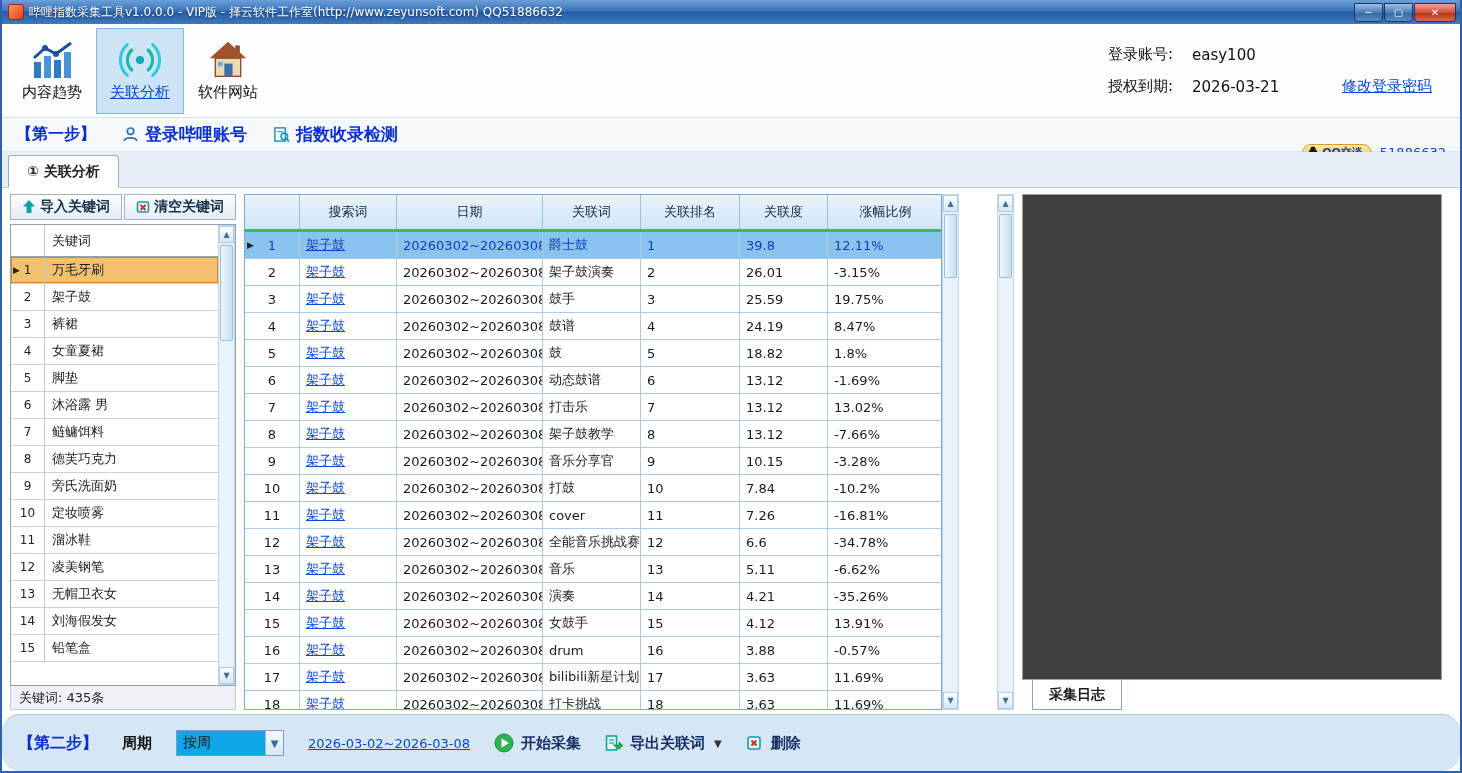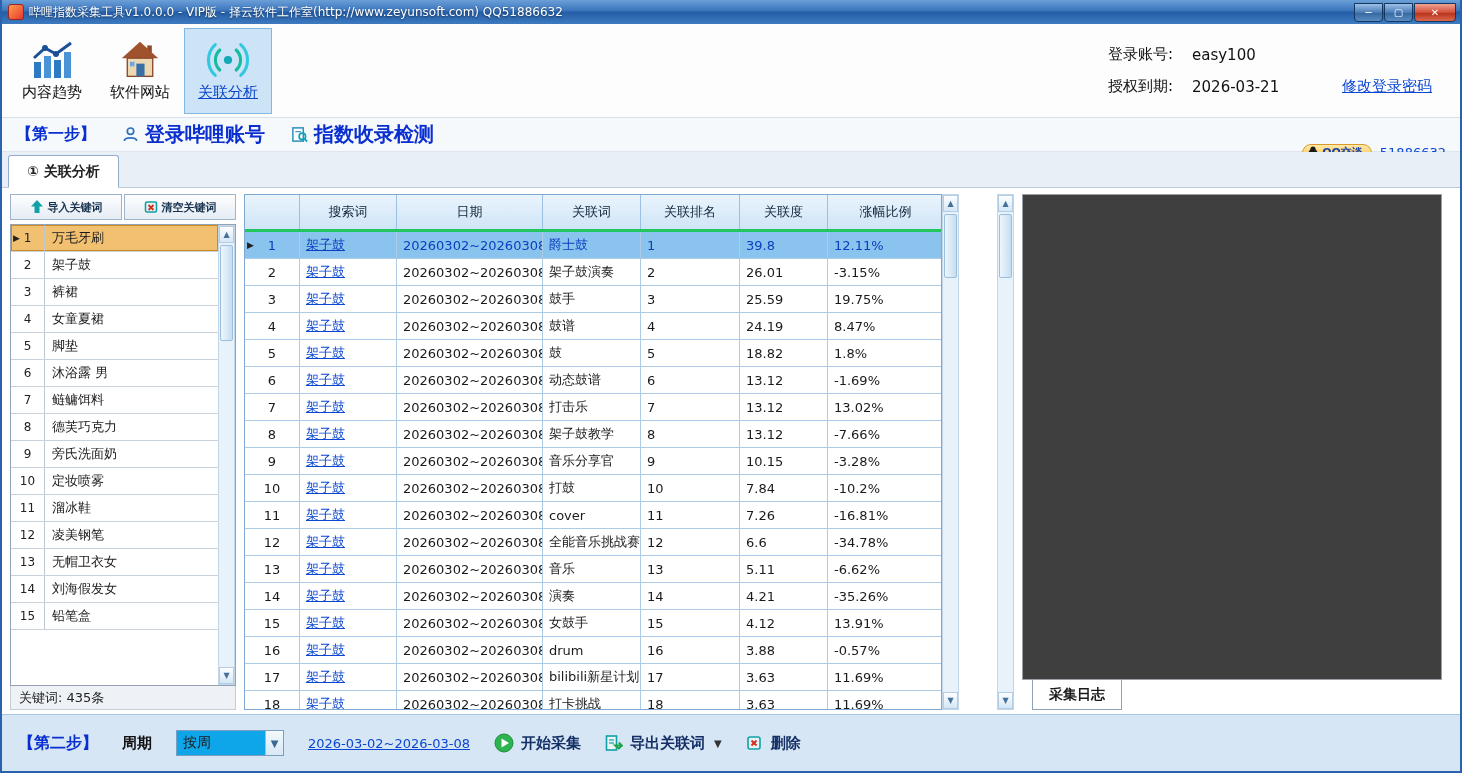--- a/index.html
+++ b/index.html
@@ -34,21 +34,21 @@
     grid-template-columns:84px 150px auto; row-gap:13px; font-size:15px; align-items:center; }
   .acc-label { color:#111; }
   .acc-value { color:#111; }
   a.lnk, .lnk { color:#0a46d2; text-decoration:underline; cursor:pointer; }
 
   
   .stepbar { height:34px; flex:0 0 34px; background:#f6f9fc; border-bottom:1px solid #dde6ee;
     display:flex; align-items:center; padding:0 14px; gap:26px; }
   .step-label { color:#0a2fd0; font-weight:bold; font-size:16px; }
   .step-btn { display:flex; align-items:center; gap:6px; color:#0a2fd0; font-weight:bold;
-    font-size:20px; cursor:pointer; }
+    font-size:17px; cursor:pointer; }
   .step-right { margin-left:auto; display:flex; align-items:center; gap:8px;margin-top:36px; }
   .qq-badge { display:flex; align-items:center; gap:3px; height:18px; padding:0 8px 0 4px;
     border:1px solid #d89a2a; border-radius:9px; cursor:pointer;
     background:linear-gradient(#ffe9a8,#ffc23e); font-size:11px; color:#1a42a8; font-weight:bold; }
   .qq-num { font-size:13px; }
 
   
   .tabstrip { height:36px; flex:0 0 36px; background:#e9eff6; border-bottom:1px solid #b9cadb;
     display:flex; align-items:flex-end; padding:0 0 0 6px; }
   .tab { height:33px; padding:0 18px; display:flex; align-items:center; background:#fff;
@@ -56,21 +56,21 @@
     border-radius:3px 3px 0 0; font-weight:bold; font-size:14px; color:#222; cursor:pointer; }
 
   
   .content { flex:1; display:flex; background:#fff; padding:6px 8px 4px 8px; overflow:hidden; }
 
   
   .left-panel { width:226px; flex:0 0 226px; display:flex; flex-direction:column; }
   .lp-buttons { height:26px; flex:0 0 26px; display:flex; gap:2px; margin-bottom:4px; }
   .lp-btn { flex:1; display:flex; align-items:center; justify-content:center; gap:4px;
     border:1px solid #9fb4c8; background:linear-gradient(#fefefe,#e4ecf4); font-weight:bold;
-    font-size:11px; color:#16324e; cursor:pointer; }
+    font-size:14px; color:#16324e; cursor:pointer; }
   .kw-grid { flex:1; border:1px solid #94a3b3; display:flex; overflow:hidden; background:#fff; }
   .kw-main { flex:1; display:flex; flex-direction:column; overflow:hidden; }
   .kw-header { height:32px; flex:0 0 32px; display:flex; border-bottom:1px solid #94a3b3; background:#fff; }
   .kw-num { width:34px; flex:0 0 34px; border-right:1px solid #bcc7d2; display:flex; align-items:center;
     justify-content:center; position:relative; font-size:12px; color:#222; }
   .kw-name { flex:1; display:flex; align-items:center; padding-left:7px; font-size:13px;
     white-space:nowrap; overflow:hidden; }
   .kw-row { height:27px; flex:0 0 27px; display:flex; border-bottom:1px solid #c9d2da; cursor:pointer; }
   .kw-row.sel { background:#f1c071; box-shadow:inset 0 0 0 1px #cf8a20; }
   .arrow { position:absolute; left:2px; font-size:9px; color:#222; }
@@ -114,21 +114,21 @@
 
   
   .right-panel { flex:1; margin-left:8px; margin-right:10px; display:flex; flex-direction:column; overflow:hidden; }
   .log-box { flex:1; background:#3f3f3f; border:1px solid #9aa0a6; }
   .log-tabs { height:30px; flex:0 0 30px; display:flex; padding-left:10px; }
   .log-tab { height:30px; padding:0 16px; display:flex; align-items:center; background:#fff;
     border:1px solid #8fa3b8; border-top:none; font-weight:bold; font-size:14px; cursor:pointer; }
 
   
   .bottombar { height:57px; flex:0 0 57px; background:#d7e6f4; border-top:1px solid #a9c7e1;
-    display:flex; align-items:center; padding:0 16px; gap:24px; }
+    display:flex; align-items:center; padding:0 16px; gap:24px;border-radius:18px; }
   .bb-step { color:#0a2fd0; font-weight:bold; font-size:16px; }
   .bb-period { font-weight:bold; font-size:15px; color:#111; }
   .combo { width:108px; height:26px; background:#0ea5e9; border:1px solid #7a9ebf; display:flex;
     align-items:center; cursor:pointer; }
   .combo-value { flex:1; padding-left:6px; font-size:14px; }
   .combo-arrow { width:18px; height:24px; display:flex; align-items:center; justify-content:center;
     background:linear-gradient(#f4f9fd,#d7e8f5); border-left:1px solid #9fbdd8; color:#3c6a96; font-size:10px; }
   .bb-link { font-size:13px; }
   .bb-btn { display:flex; align-items:center; gap:7px; color:#142f66; font-weight:bold;
     font-size:15px; cursor:pointer; }
@@ -159,43 +159,43 @@
           <rect x="14" y="16" width="7" height="22" fill="#4a93d6"></rect>
           <rect x="24" y="20" width="7" height="18" fill="#2f7bc3"></rect>
           <rect x="34" y="12" width="7" height="26" fill="#4a93d6"></rect>
           <polyline points="4,18 15,8 26,14 41,3" fill="none" stroke="#1b4f96" stroke-width="3"></polyline>
           <circle cx="15" cy="8" r="3" fill="#1b4f96"></circle>
             <circle cx="26" cy="14" r="3" fill="#1b4f96"></circle>
         </svg>
       </span>
       <span class="tool-label">内容趋势</span>
     </div>
+    <div class="tool-btn active">
+      <span>
+        <svg width="44" height="40" viewBox="0 0 44 44">
+          <circle cx="22" cy="22" r="4.5" fill="#10a9b5"></circle>
+          <path d="M13 11 A15 15 0 0 0 13 33" fill="none" stroke="#17bca0" stroke-width="3.4" stroke-linecap="round"></path>
+          <path d="M31 11 A15 15 0 0 1 31 33" fill="none" stroke="#17bca0" stroke-width="3.4" stroke-linecap="round"></path>
+          <path d="M8 5 A23 23 0 0 0 8 39" fill="none" stroke="#32c8e0" stroke-width="3.4" stroke-linecap="round"></path>
+          <path d="M36 5 A23 23 0 0 1 36 39" fill="none" stroke="#32c8e0" stroke-width="3.4" stroke-linecap="round"></path>
+        </svg>
+      </span>
+      <span class="tool-label">关联分析</span>
+    </div>
     <div class="tool-btn">
       <span>
         <svg width="44" height="40" viewBox="0 0 44 44">
           <rect x="30" y="6" width="5" height="8" fill="#8d4a2b"></rect>
           <polygon points="22,2 2,20 42,20" fill="#a0522d"></polygon>
           <rect x="8" y="20" width="28" height="20" fill="#ecd9b4" stroke="#8d4a2b" stroke-width="1.5"></rect>
           <rect x="18" y="26" width="9" height="14" fill="#3a6ea5"></rect>
           <rect x="11" y="24" width="5" height="5" fill="#6fa8dc"></rect>
         </svg>
       </span>
       <span class="tool-label">软件网站</span>
-    </div>
-    <div class="tool-btn active">
-      <span>
-        <svg width="44" height="40" viewBox="0 0 44 44">
-          <circle cx="22" cy="22" r="4.5" fill="#10a9b5"></circle>
-          <path d="M13 11 A15 15 0 0 0 13 33" fill="none" stroke="#17bca0" stroke-width="3.4" stroke-linecap="round"></path>
-          <path d="M31 11 A15 15 0 0 1 31 33" fill="none" stroke="#17bca0" stroke-width="3.4" stroke-linecap="round"></path>
-          <path d="M8 5 A23 23 0 0 0 8 39" fill="none" stroke="#32c8e0" stroke-width="3.4" stroke-linecap="round"></path>
-          <path d="M36 5 A23 23 0 0 1 36 39" fill="none" stroke="#32c8e0" stroke-width="3.4" stroke-linecap="round"></path>
-        </svg>
-      </span>
-      <span class="tool-label">关联分析</span>
     </div>
 
     <div class="account">
       <span class="acc-label">登录账号:</span>
       <span class="acc-value">easy100</span>
       <span></span>
       <span class="acc-label">授权到期:</span>
       <span class="acc-value">2026-03-21</span>
       <a class="lnk">修改登录密码</a>
     </div>
@@ -254,20 +254,24 @@
           <svg width="14" height="14" viewBox="0 0 14 14">
             <rect x="1.5" y="2" width="11" height="10" rx="1.5" fill="#e8f4f4" stroke="#12a0a8" stroke-width="1.6"></rect>
             <line x1="4.5" y1="5" x2="9.5" y2="10" stroke="#d03020" stroke-width="1.8"></line>
             <line x1="9.5" y1="5" x2="4.5" y2="10" stroke="#d03020" stroke-width="1.8"></line>
           </svg>
           <span>清空关键词</span>
         </div>
       </div>
       <div class="kw-grid">
         <div class="kw-main">
+          <div class="kw-header">
+            <div class="kw-num"></div>
+            <div class="kw-name">关键词</div>
+          </div>
           <div style="flex:1; overflow:hidden; display:flex; flex-direction:column;">
               <div class="kw-row sel">
                 <div class="kw-num">
                   <span class="arrow">▶</span>
                   <span>1</span>
                 </div>
                 <div class="kw-name">万毛牙刷</div>
               </div>
               <div class="kw-row">
                 <div class="kw-num">

